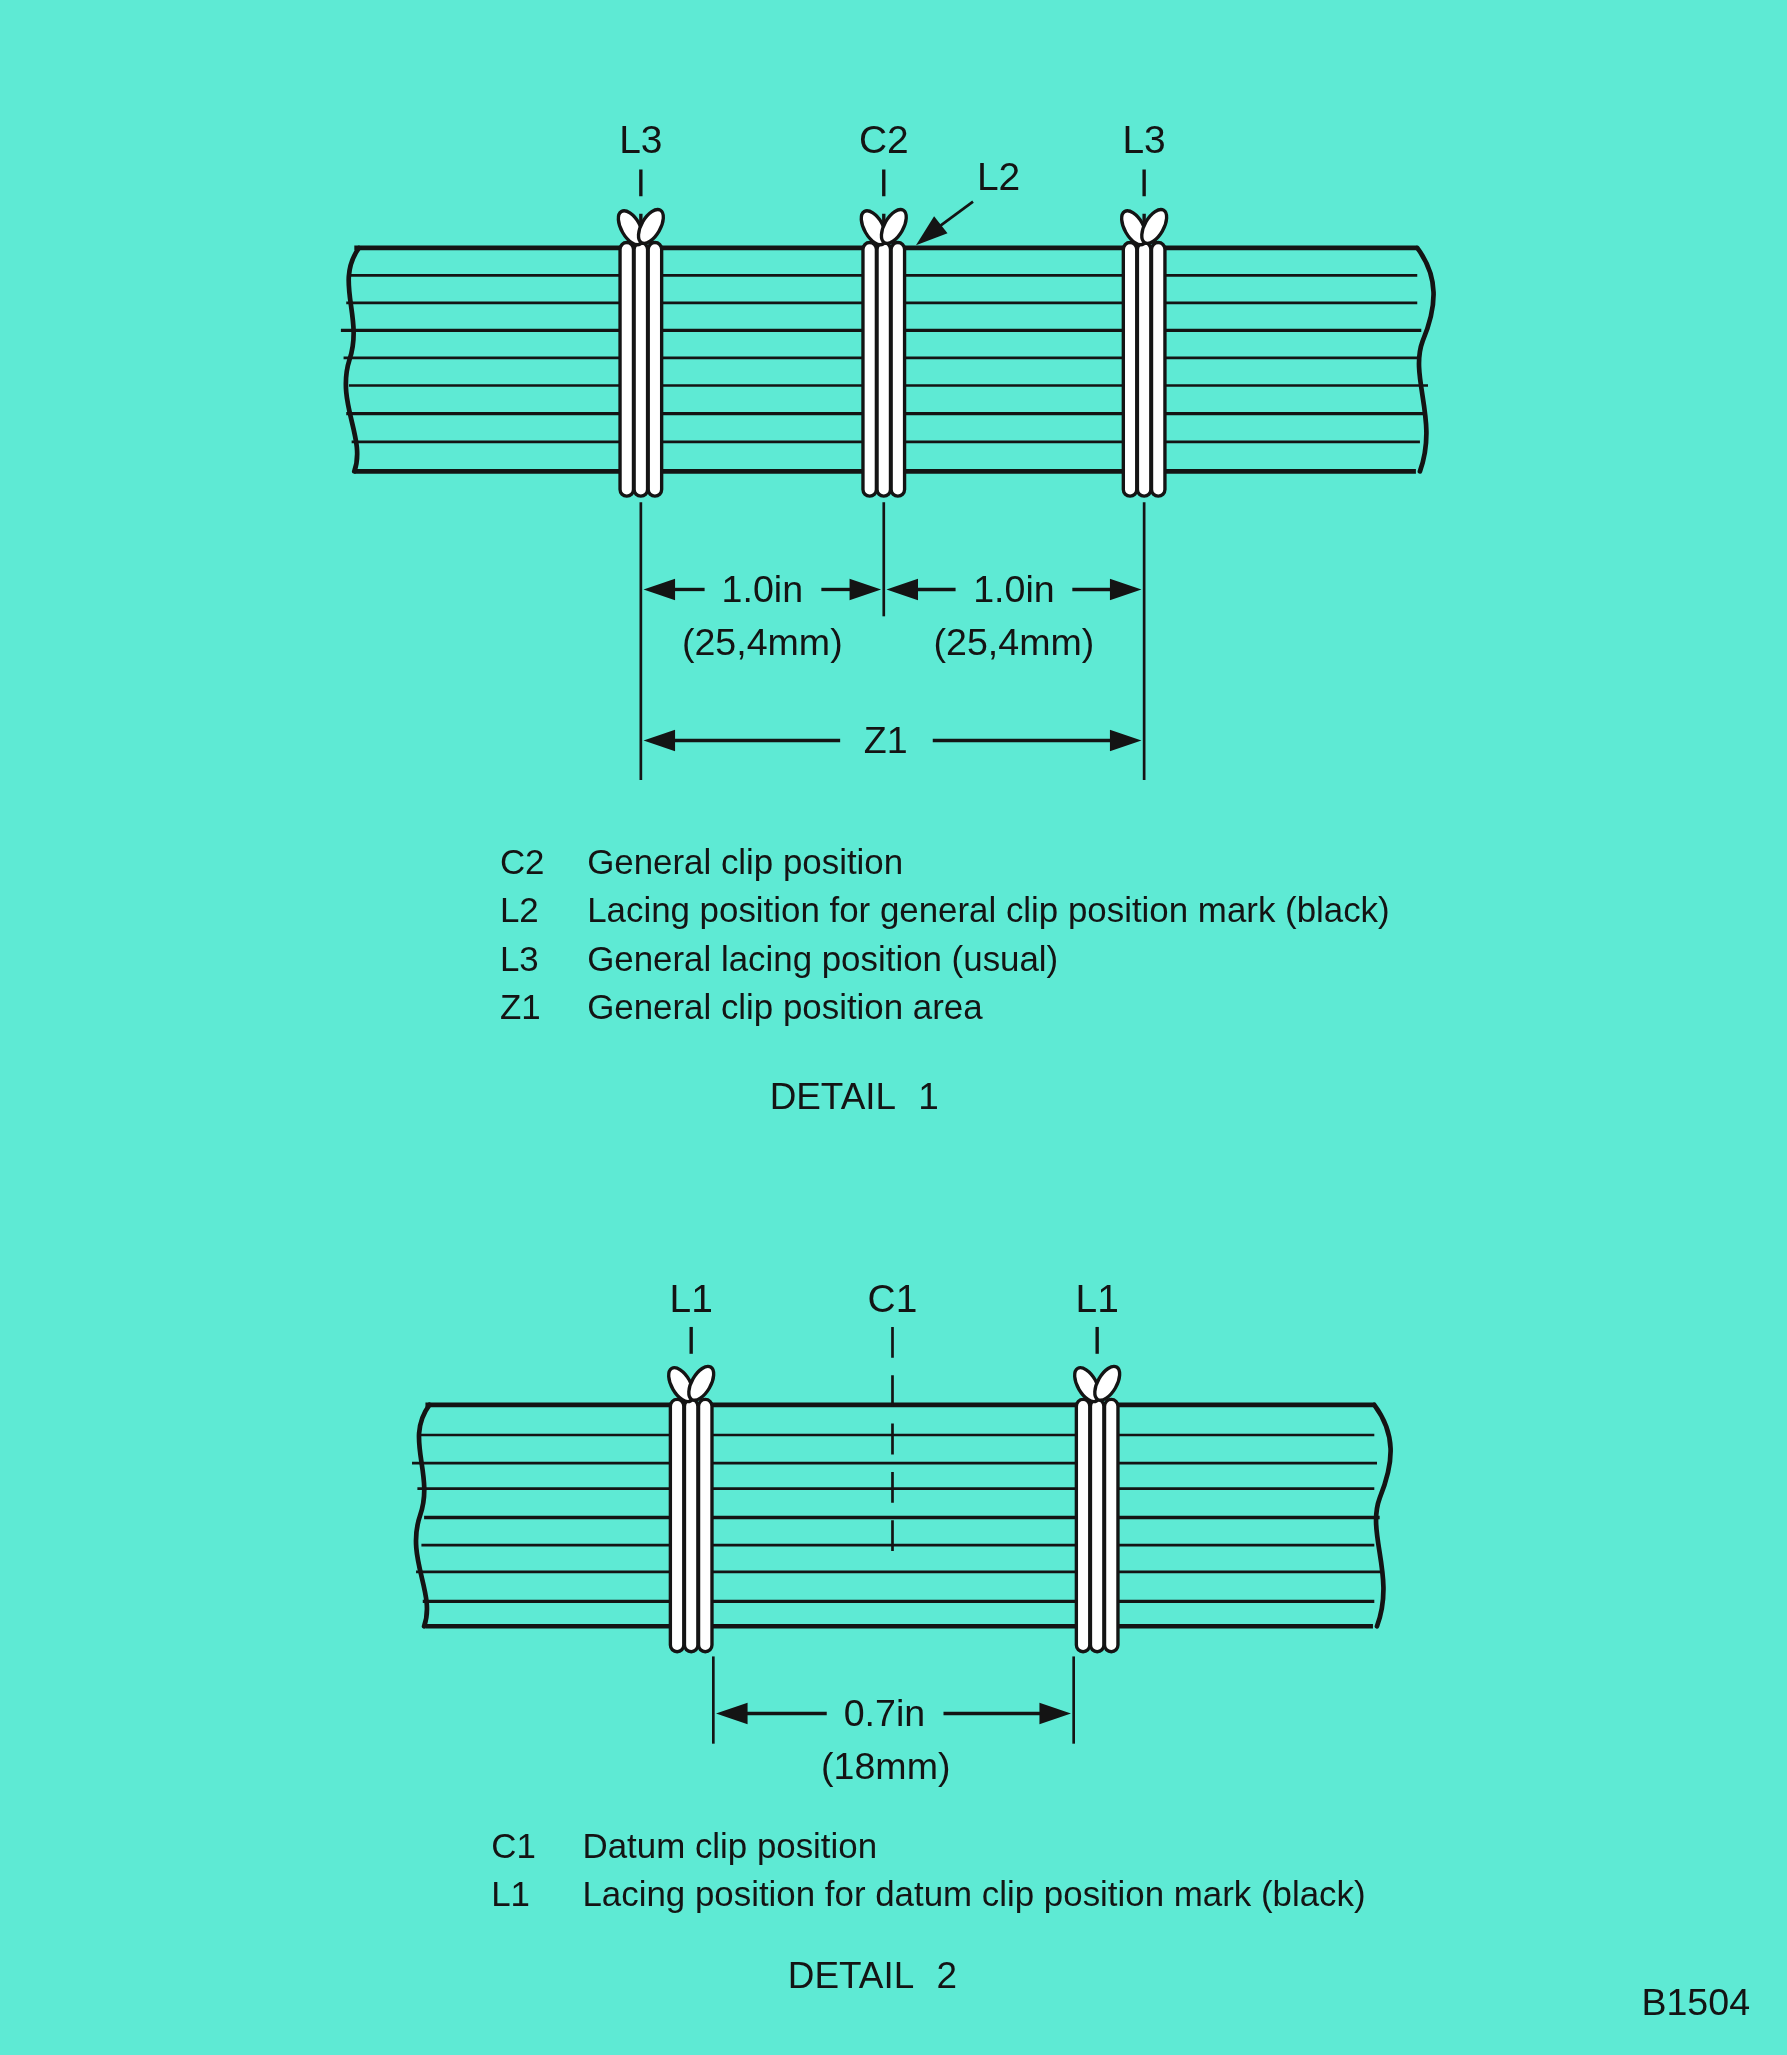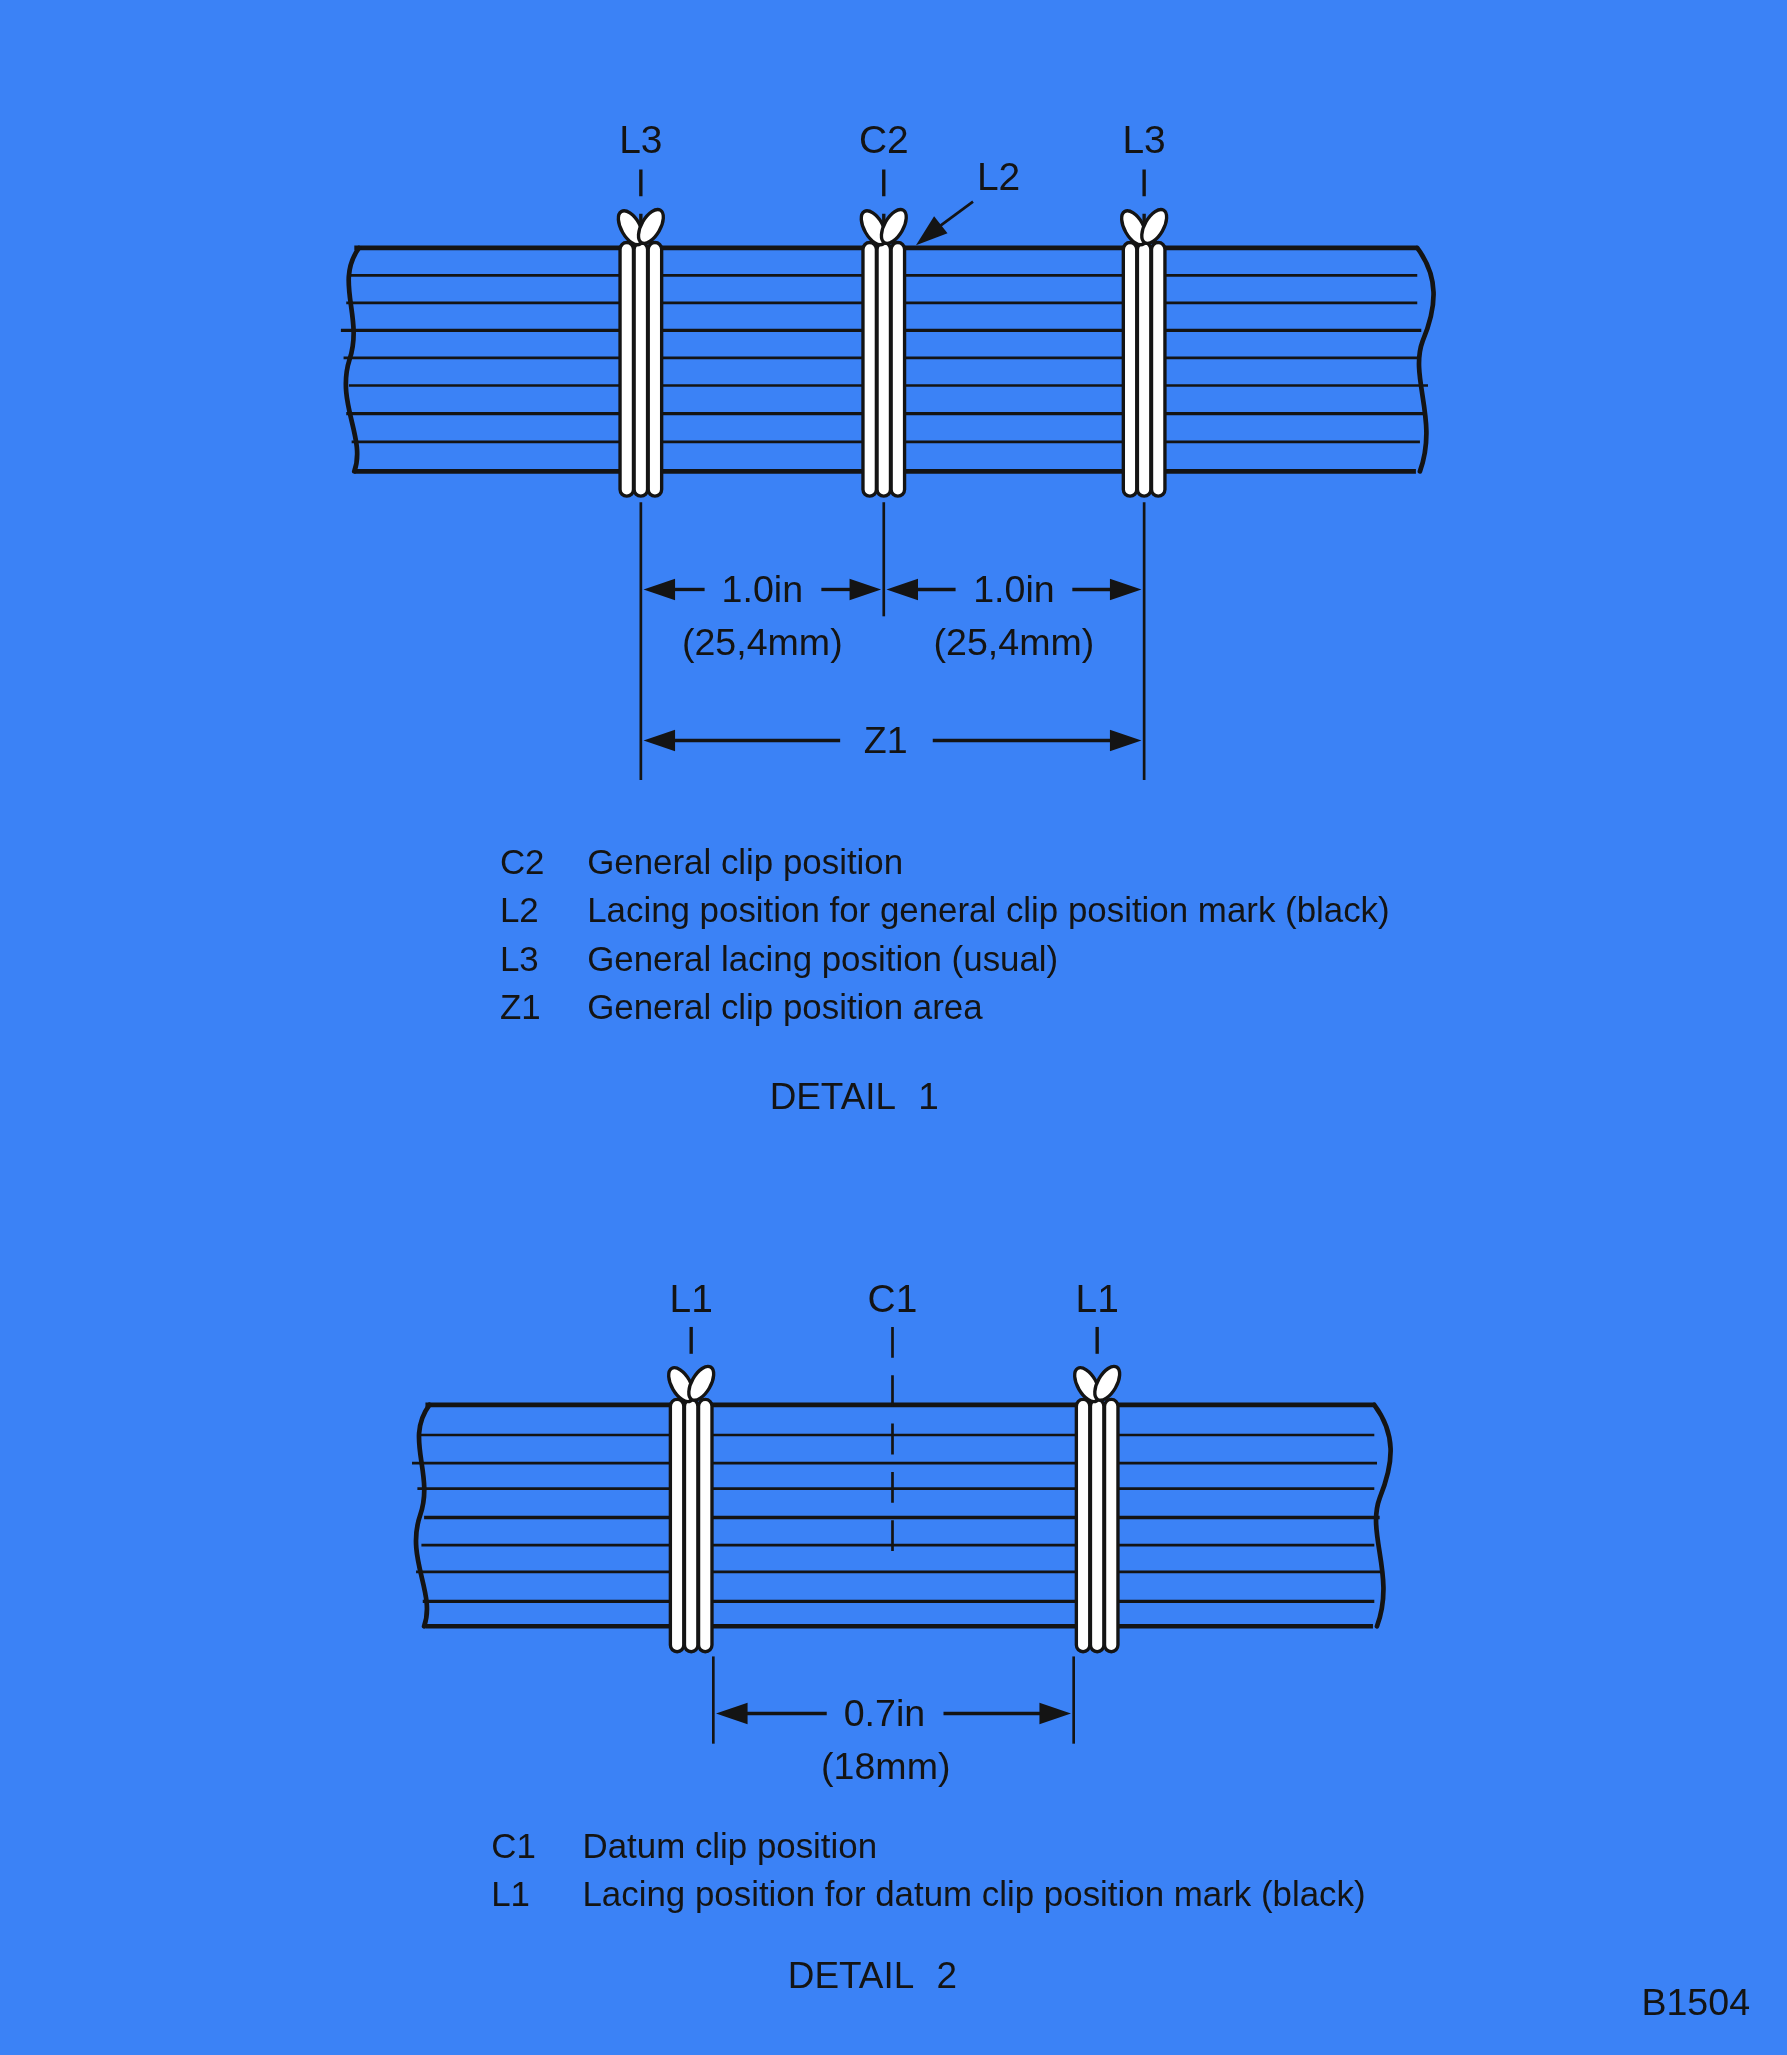--- a/index.html
+++ b/index.html
@@ -1,19 +1,19 @@
 <!DOCTYPE html>
 <html style="font-size:10.7px"><head>
 <meta charset="utf-8">
 <style>
   html,body{margin:0;padding:0;background:#e8e8e8;}
   .page{
     position:relative;
     width:1787px;height:2056px;
-    background:#3b82f6;
+    background:#5eead4;
     font-family:"Liberation Sans", sans-serif;
   }
   svg{position:absolute;left:0;top:0;}
   svg text{
     font-family:"Liberation Sans", sans-serif;
     fill:#141414;
     white-space:pre;
   }
   .lbl{font-size:58px;}
   .dim{font-size:56px;}

